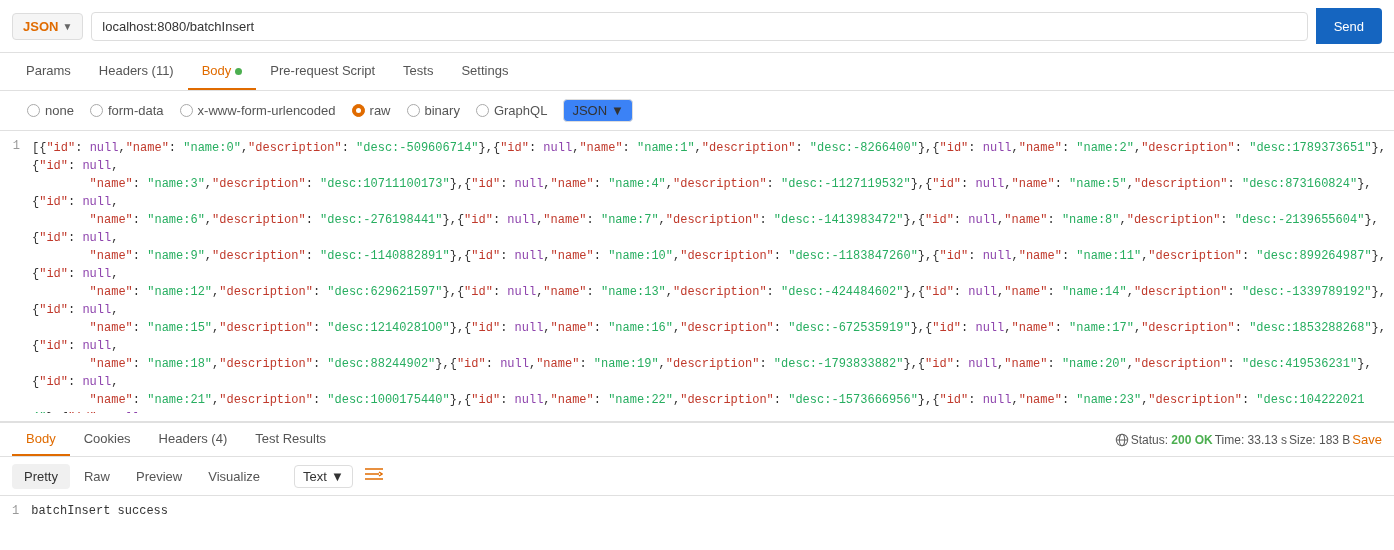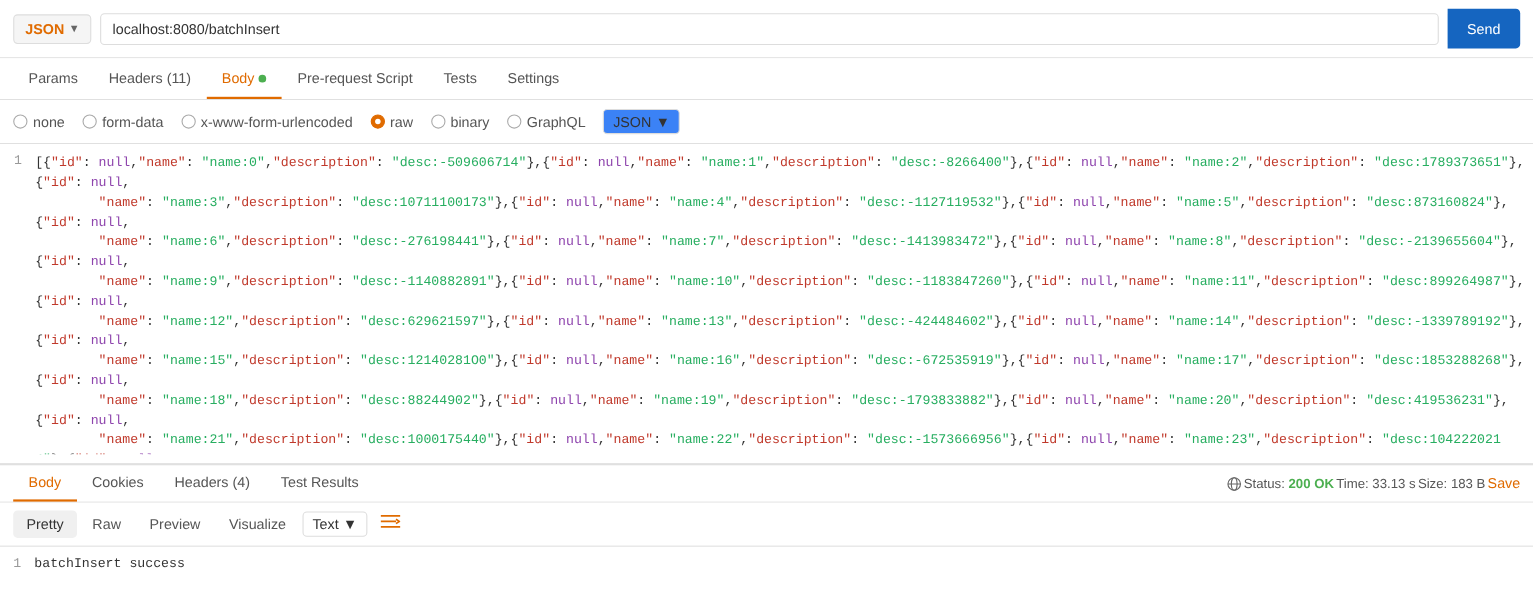--- a/index.html
+++ b/index.html
@@ -88,21 +88,21 @@
       background: #4caf50;
       border-radius: 50%;
       margin-left: 4px;
       vertical-align: middle;
     }
 
     
     .body-options {
       display: flex;
       align-items: center;
-      padding: 8px 12px;
+      padding: 8px 27px;
       gap: 16px;
       border-bottom: 1px solid #e0e0e0;
       background: #fff;
     }
     .radio-option {
       display: flex;
       align-items: center;
       gap: 5px;
       cursor: pointer;
       font-size: 13px;
@@ -246,21 +246,21 @@
       display: flex;
       align-items: flex-start;
       gap: 4px;
       border: 1px solid #ddd;
       border-radius: 4px;
       padding: 3px 8px;
       cursor: pointer;
       font-size: 13px;
       color: #333;
       background: #fff;
-      margin-left: 1px;
+      margin-left: 20px;
     }
     .resp-icon-btn {
       margin-left: 4px;
       padding: 4px 6px;
       border: none;
       background: none;
       cursor: pointer;
       font-size: 16px;
       color: #e06b00;
     }

